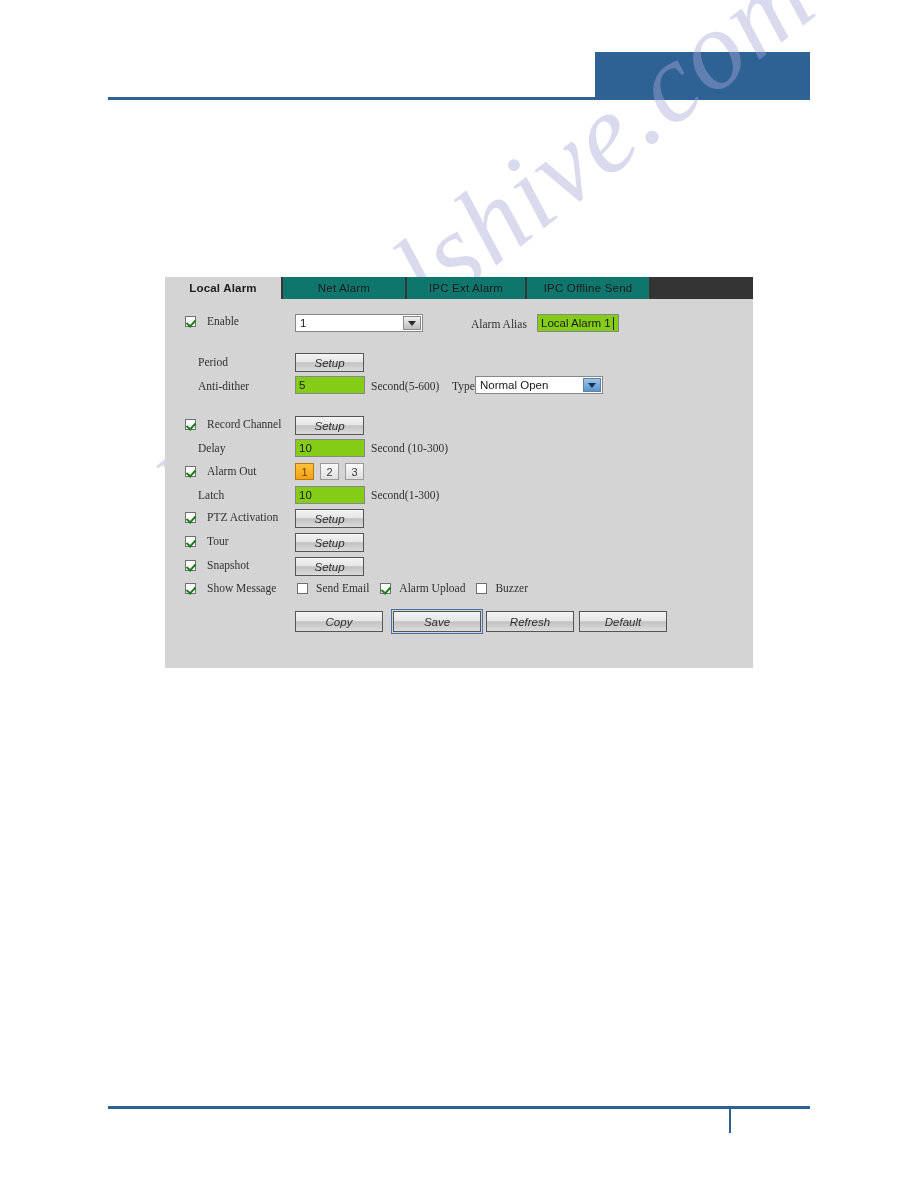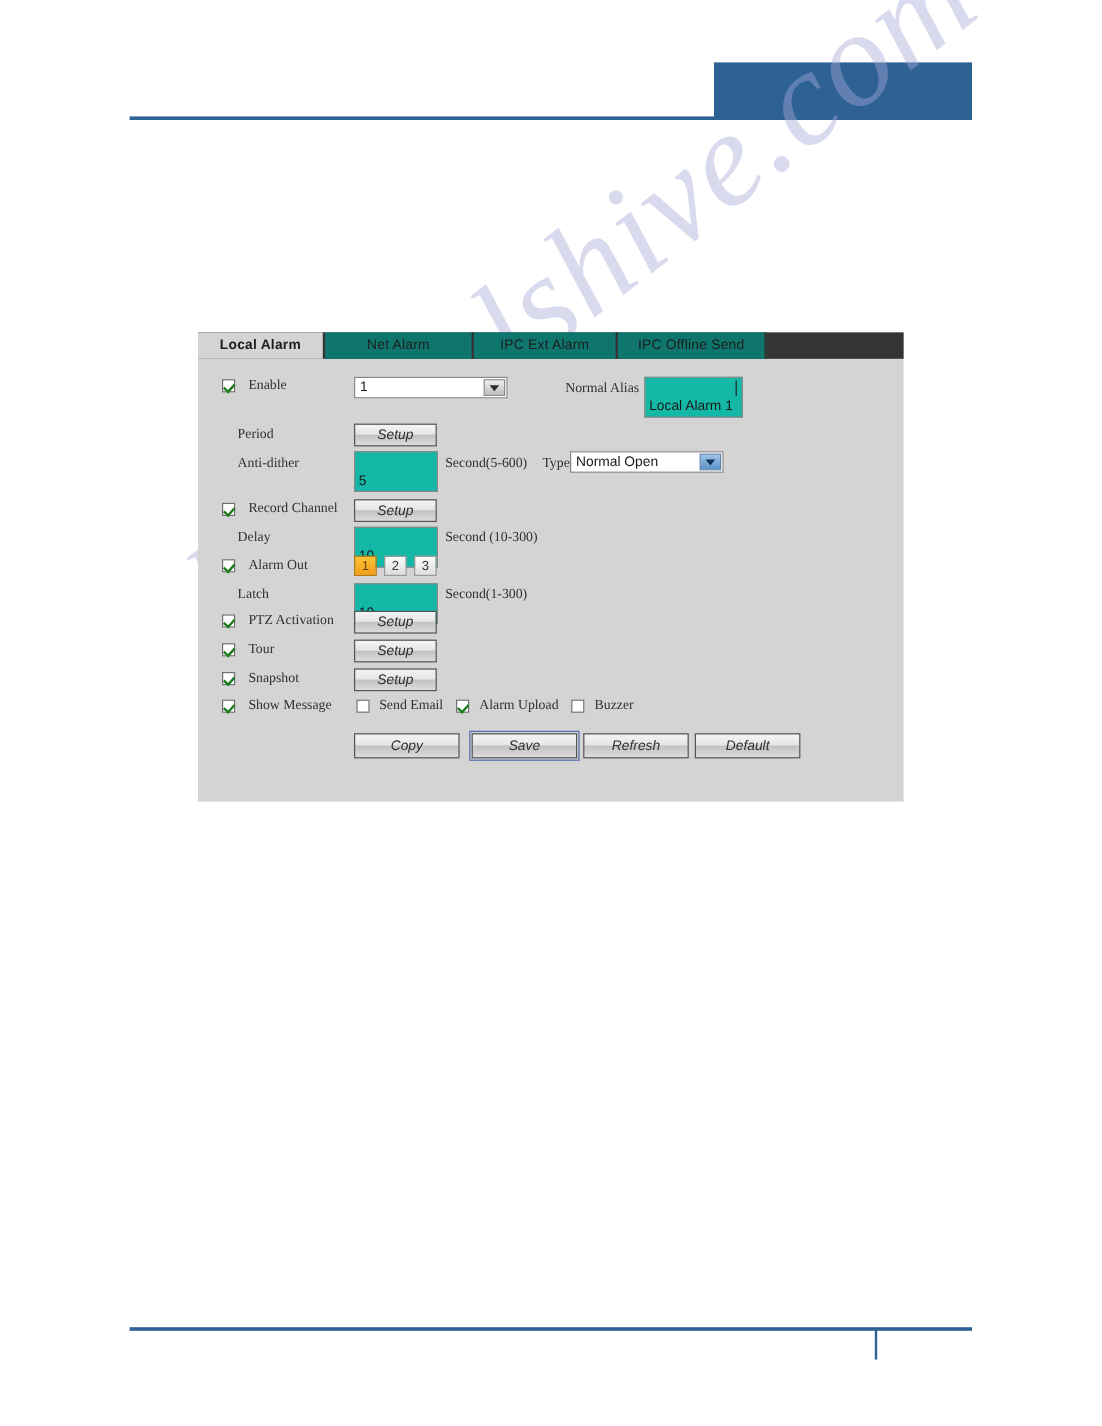--- a/index.html
+++ b/index.html
@@ -99,21 +99,21 @@
     font-size: 11.5px;
     display: flex;
     align-items: center;
     justify-content: center;
     letter-spacing: .2px;
   }
   .tab.active {
     background: #d4d4d4;
     font-weight: bold;
   }
-  .tab.t0 { width: 106px; }
+  .tab.t0 { width: 118px; }
   .tab.t1 { width: 124px; }
   .tab.t2 { width: 120px; }
   .tab.t3 { width: 124px; }
 
   
   .row { position: absolute; display: flex; align-items: center; }
 
   .cb {
     width: 11px;
     height: 11px;
@@ -138,25 +138,25 @@
   .lbl {
     font-size: 11.5px;
     color: #303030;
     white-space: nowrap;
     font-family: Liberation Serif, serif;
   }
 
   .txtin {
     box-sizing: border-box;
     height: 18px;
-    background: #14b8a6;
+    background: #84cc16;
     border: 1px solid #878787;
     font-size: 11.5px;
     color: #1a1a1a;
-    padding: 16px 3px;
+    padding: 0 3px;
     line-height: 16px;
     font-family: "Liberation Sans", sans-serif;
   }
   .txtin.caret { position: relative; }
   .txtin.caret::after {
     content: "";
     position: absolute;
     top: 2px;
     height: 13px;
     width: 1px;
@@ -262,21 +262,21 @@
   <div class="row" style="left:20px; top:38px;" data-name="enable-row">
     <div class="cb on" data-name="enable-checkbox"></div>
     <span class="lbl" style="margin-left:11px;" data-name="enable-label">Enable</span>
   </div>
   <div class="sel" style="position:absolute; left:130px; top:37px; width:128px;" data-name="channel-select">
     <span class="selval" data-name="channel-select-value">1</span>
     <span class="selbtn grey" data-name="chevron-down-icon">
         <span class="arrow"></span>
       </span>
   </div>
-  <span class="lbl" style="position:absolute; left:306px; top:41px;" data-name="alarm-alias-label">Normal Alias</span>
+  <span class="lbl" style="position:absolute; left:306px; top:41px;" data-name="alarm-alias-label">Alarm Alias</span>
   <div class="txtin caret" style="position: absolute; left: 372px; top: 37px; width: 82px; --caret-x: 74px;" data-name="alarm-alias-input">
     <span data-name="alarm-alias-value">Local Alarm 1</span>
   </div>
 
   <span class="lbl" style="position:absolute; left:33px; top:79px;" data-name="period-label">Period</span>
   <div class="btn" style="position:absolute; left:130px; top:76px; width:69px;" data-name="period-setup-button">Setup</div>
 
   <span class="lbl" style="position:absolute; left:33px; top:103px;" data-name="anti-dither-label">Anti-dither</span>
   <div class="txtin" style="position:absolute; left:130px; top:99px; width:70px;" data-name="anti-dither-input">
     <span data-name="anti-dither-value">5</span>

